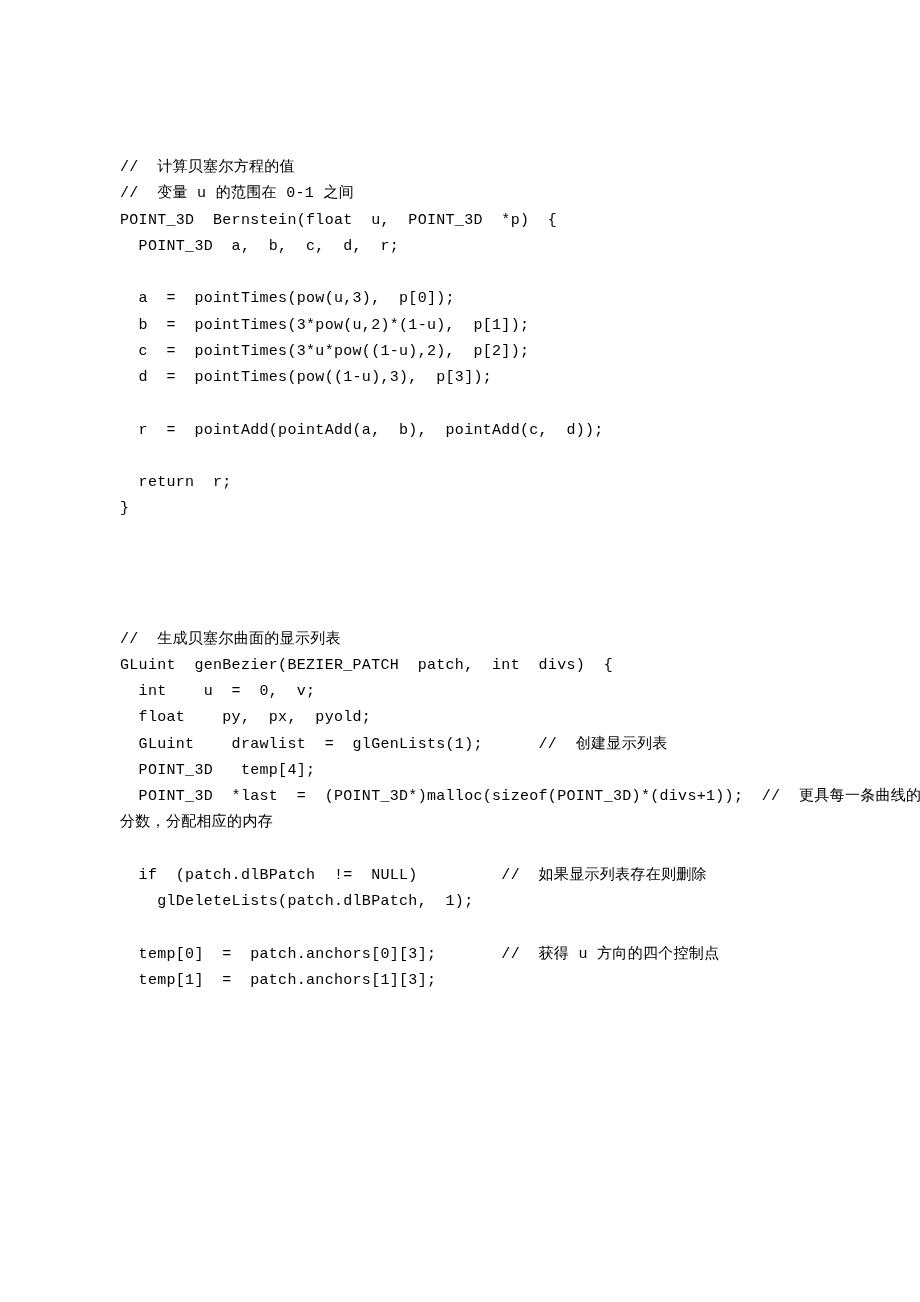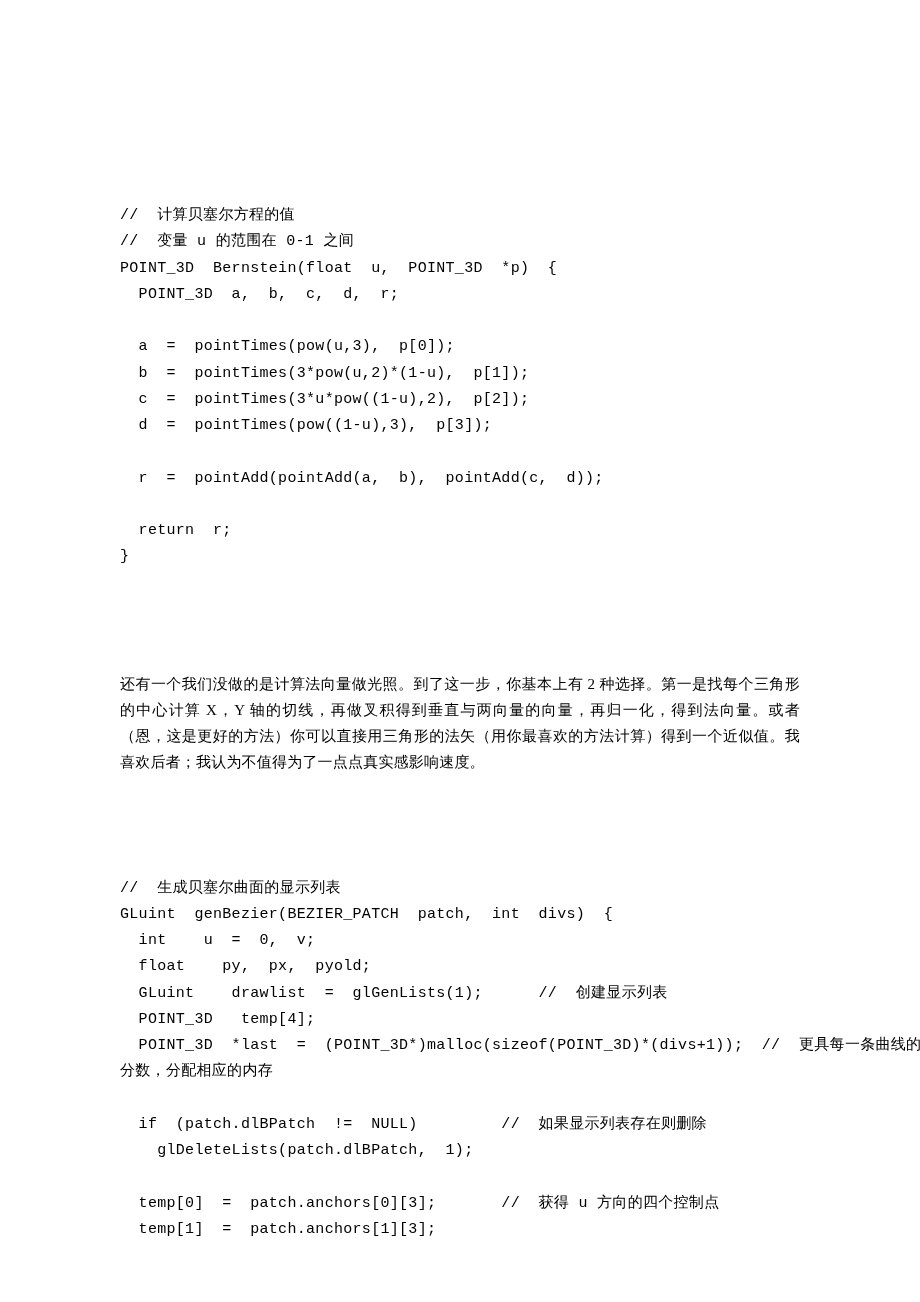--- a/index.html
+++ b/index.html
@@ -23,21 +23,20 @@
     }
     .prose {
       font-family: "SimSun", "宋体", serif;
       text-align: justify;
       text-justify: inter-ideograph;
       letter-spacing: 0.2px;
       white-space: pre-wrap;
     }
     .block {
       margin-bottom: 0;
-      margin-top: 48px;
     }
     .gap-lg {
       height: 52px;
     }
   </style>
 </head>
 <body>
 
 <div class="page">
 
@@ -51,21 +50,20 @@
   c  =  pointTimes(3*u*pow((1-u),2),  p[2]);
   d  =  pointTimes(pow((1-u),3),  p[3]);
 
   r  =  pointAdd(pointAdd(a,  b),  pointAdd(c,  d));
 
   return  r;
 }</div>
 
   <div class="gap-lg"></div>
 
-  <div class="prose block">还有一个我们没做的是计算法向量做光照。到了这一步，你基本上有 2 种选择。第一是找每个三角形的中心计算 X，Y 轴的切线，再做叉积得到垂直与两向量的向量，再归一化，得到法向量。或者（恩，这是更好的方法）你可以直接用三角形的法矢（用你最喜欢的方法计算）得到一个近似值。我喜欢后者；我认为不值得为了一点点真实感影响速度。</div>
 
   <div class="gap-lg"></div>
 
   <div class="code block">//  生成贝塞尔曲面的显示列表
 GLuint  genBezier(BEZIER_PATCH  patch,  int  divs)  {
   int    u  =  0,  v;
   float    py,  px,  pyold;
   GLuint    drawlist  =  glGenLists(1);      //  创建显示列表
   POINT_3D   temp[4];
   POINT_3D  *last  =  (POINT_3D*)malloc(sizeof(POINT_3D)*(divs+1));  //  更具每一条曲线的细

